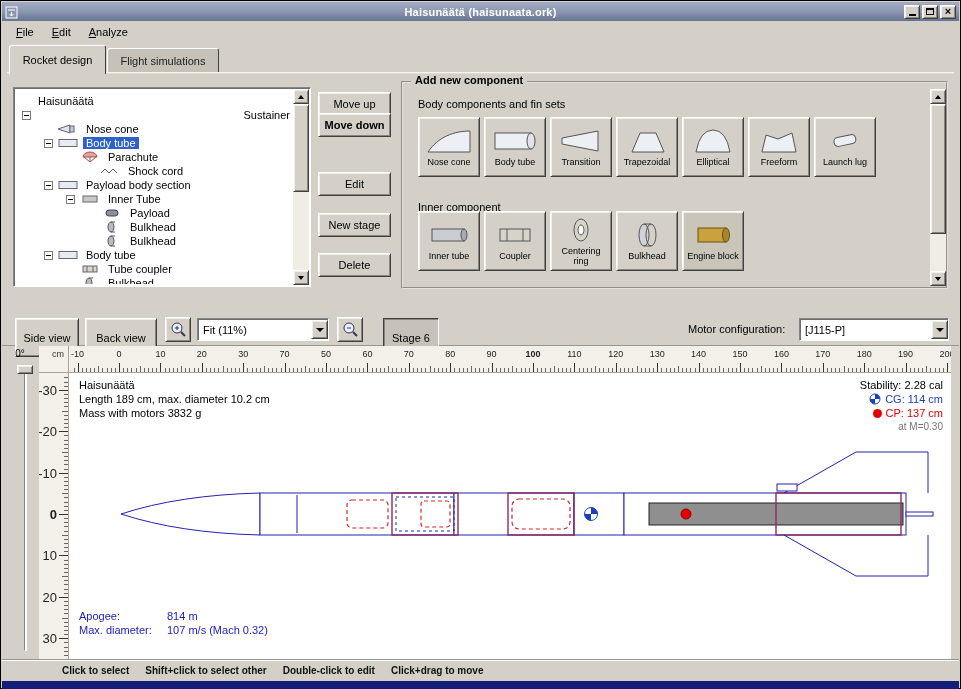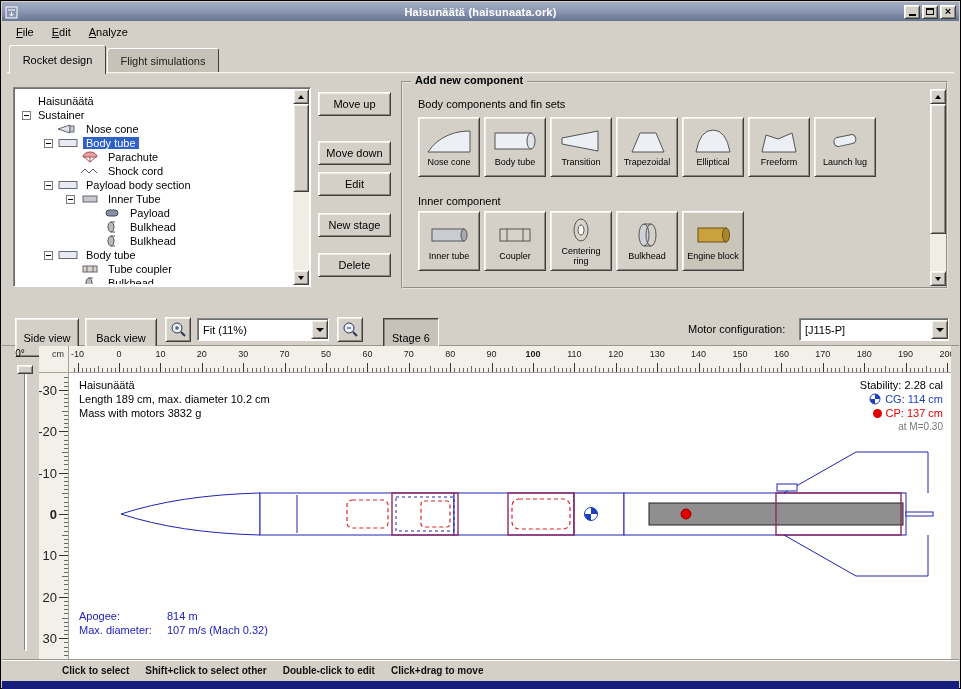--- a/index.html
+++ b/index.html
@@ -168,21 +168,21 @@
   <div class="content-top-line"></div>
   <div class="tab tab-active">Rocket design</div>
   <div class="tab tab-inactive">Flight simulations</div>
 
   <div class="tree-panel">
     <div class="tree-inner">
         <div class="tree-row" style="padding-left: 6px;">
           <span class="expander"></span>
           <span class="t-label">Haisunäätä</span>
         </div>
-        <div class="tree-row" style="padding-left: 6px;">
+        <div class="tree-row" style="padding-left: 6px; justify-content: space-between;">
           <span class="expander has"></span>
           <span class="t-label">Sustainer</span>
         </div>
         <div class="tree-row" style="padding-left: 28px;">
           <span class="expander"></span>
           <span class="t-icon">
             <svg width="22" height="12">
               <path d="M1,6 L13,2 L13,10 Z" fill="#dfe3ea" stroke="#667"></path>
               <rect x="13" y="3" width="4" height="6" fill="#c9cdd6" stroke="#667"></rect>
             </svg>
@@ -201,21 +201,21 @@
         <div class="tree-row" style="padding-left: 50px;">
           <span class="expander"></span>
           <span class="t-icon">
             <svg width="22" height="12">
               <path d="M4,6 A7,5 0 0 1 18,6 Z" fill="#e8a0a0" stroke="#a05050"></path>
               <path d="M5,6 L11,11 M11,6 L11,11 M17,6 L11,11" stroke="#a05050" fill="none"></path>
             </svg>
           </span>
           <span class="t-label">Parachute</span>
         </div>
-        <div class="tree-row" style="padding-left: 50px;">
+        <div class="tree-row" style="padding-left: 70px;">
           <span class="expander"></span>
           <span class="t-icon">
             <svg width="22" height="12">
               <path d="M2,8 L6,4 L10,8 L14,4 L18,8" stroke="#556" fill="none"></path>
             </svg>
           </span>
           <span class="t-label">Shock cord</span>
         </div>
         <div class="tree-row" style="padding-left: 28px;">
           <span class="expander has"></span>
@@ -300,21 +300,21 @@
           <span class="tri-up"></span>
         </div>
       <div class="sb-thumb b-out" style="top:15px;height:88px;"></div>
       <div class="sb-btn sb-down b-out">
           <span class="tri-down"></span>
         </div>
     </div>
   </div>
 
   <button class="action-btn b-out" style="top:91px;">Move up</button>
-  <button class="action-btn b-out" style="top:140px;">Move down</button>
+  <button class="action-btn b-out" style="top:112px;font-weight:bold;">Move down</button>
   <button class="action-btn b-out" style="top:171px;">Edit</button>
   <button class="action-btn b-out" style="top:212px;">New stage</button>
   <button class="action-btn b-out" style="top:252px;">Delete</button>
 
   <div class="groupbox">
     <span class="group-title">Add new component</span>
   </div>
   <div class="pal-label-row" style="left:417px;top:97px;">Body components and fin sets</div>
   <div class="pal-row" style="left:417px;top:116px;">
       <button class="pal-btn b-out">
@@ -368,21 +368,21 @@
       </button>
       <button class="pal-btn b-out">
         <span class="pal-icon">
           <svg width="46" height="28">
             <rect x="12" y="9" width="22" height="9" rx="4" fill="#eceff4" stroke="#555" transform="rotate(-12 23 14)"></rect>
           </svg>
         </span>
         <span class="pal-label">Launch lug</span>
       </button>
     </div>
-  <div class="pal-label-row" style="left:417px;top:194px;text-align:right;">Inner component</div>
+  <div class="pal-label-row" style="left:417px;top:200px;text-align:right;">Inner component</div>
   <div class="pal-row" style="left:417px;top:210px;">
       <button class="pal-btn b-out">
         <span class="pal-icon">
           <svg width="46" height="28">
             <rect x="6" y="8" width="32" height="12" fill="#c9ccd2" stroke="#555"></rect>
             <ellipse cx="38" cy="14" rx="3" ry="6" fill="#a8aab0" stroke="#555"></ellipse>
           </svg>
         </span>
         <span class="pal-label">Inner tube</span>
       </button>

